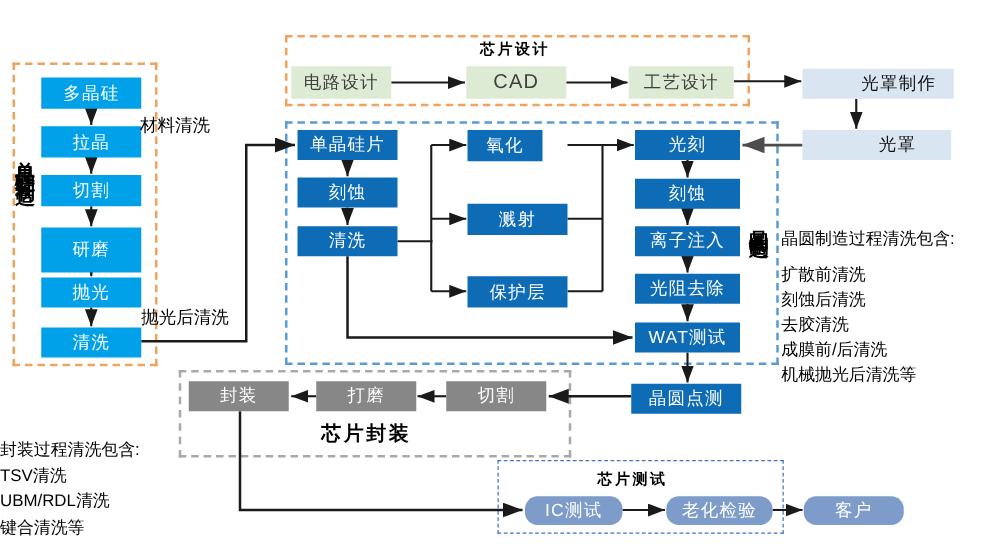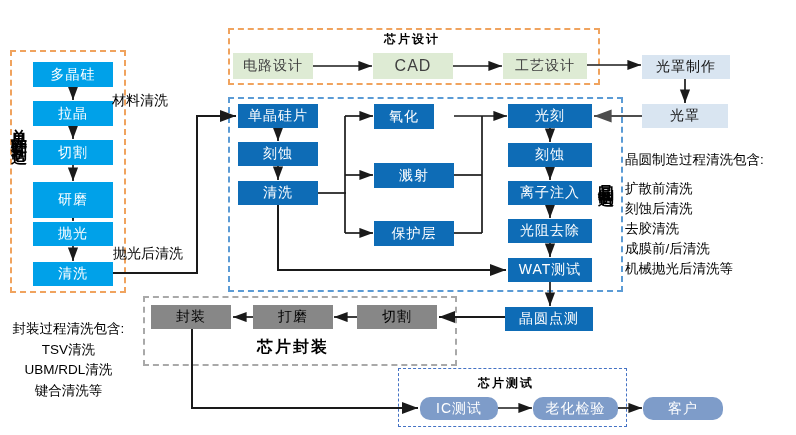--- a/index.html
+++ b/index.html
@@ -3,37 +3,37 @@
 <meta charset="utf-8">
 <style>
   html,body{margin:0;padding:0;background:#fff;}
   body{width:796px;height:435px;position:relative;overflow:hidden;
        font-family:"Liberation Sans","DejaVu Sans",sans-serif;color:#000;}
   .box{position:absolute;display:flex;align-items:center;justify-content:center;
        font-size:14px;letter-spacing:1px;white-space:nowrap;}
   .lb{background:#00A1E9;color:#fff;}            
   .db{background:#0E6CB6;color:#fff;}            
   .gn{background:#DEEBD4;color:#404040;}            
-  .mk{background:#D9E5F1;color:#111;}            
-  .gy{background:#878787;color:#000000;}            
+  .mk{background:#D9E5F1;color:#111;padding-left:33px;}            
+  .gy{background:#878787;color:#ffffff;}            
   .mb{background:#7E9CC9;color:#fff;border-radius:10px;}            
   .dash{position:absolute;background:transparent;}
   .dash.orange{border:2px dashed #F0A35E;}
   .dash.blue{border:2px dashed #5B9BD5;}
   .dash.gray{border:2px dashed #A9A9A9;}
   .dash.test{border:1.5px dashed #4472C4;}
   .vtext{position:absolute;writing-mode:vertical-rl;text-orientation:upright;
          font-weight:bold;font-size:16px;letter-spacing:4px;line-height:20px;white-space:nowrap;}
   .vtext.sm{letter-spacing:2px;}
   .lbl{position:absolute;font-size:14px;white-space:nowrap;}
   .ttl{position:absolute;font-size:12px;font-weight:bold;letter-spacing:2px;white-space:nowrap;}
-  .note{position:absolute;font-size:13.5px;line-height:20px;}
+  .note{position:absolute;font-size:13.5px;line-height:20px;margin-top:31px;}
   .note div{white-space:nowrap;}
   #wafer-note div:first-child{margin-bottom:9px;}
-  #pkg-note{text-align:center;line-height:20.5px;}
+  #pkg-note{text-align:left;line-height:20.5px;}
   svg{position:absolute;left:0;top:0;}
 </style>
 </head>
 <body>
 
 <div class="dash orange" style="left:10px;top:50px;width:112px;height:239px"></div>
 <div class="dash orange" style="left:228px;top:28px;width:368px;height:53px"></div>
 <div class="dash blue" style="left:228px;top:97px;width:391px;height:191px"></div>
 <div class="dash gray" style="left:143px;top:296px;width:310px;height:66px"></div>
 <div class="dash test" style="left:398px;top:368px;width:227px;height:57px"></div>

